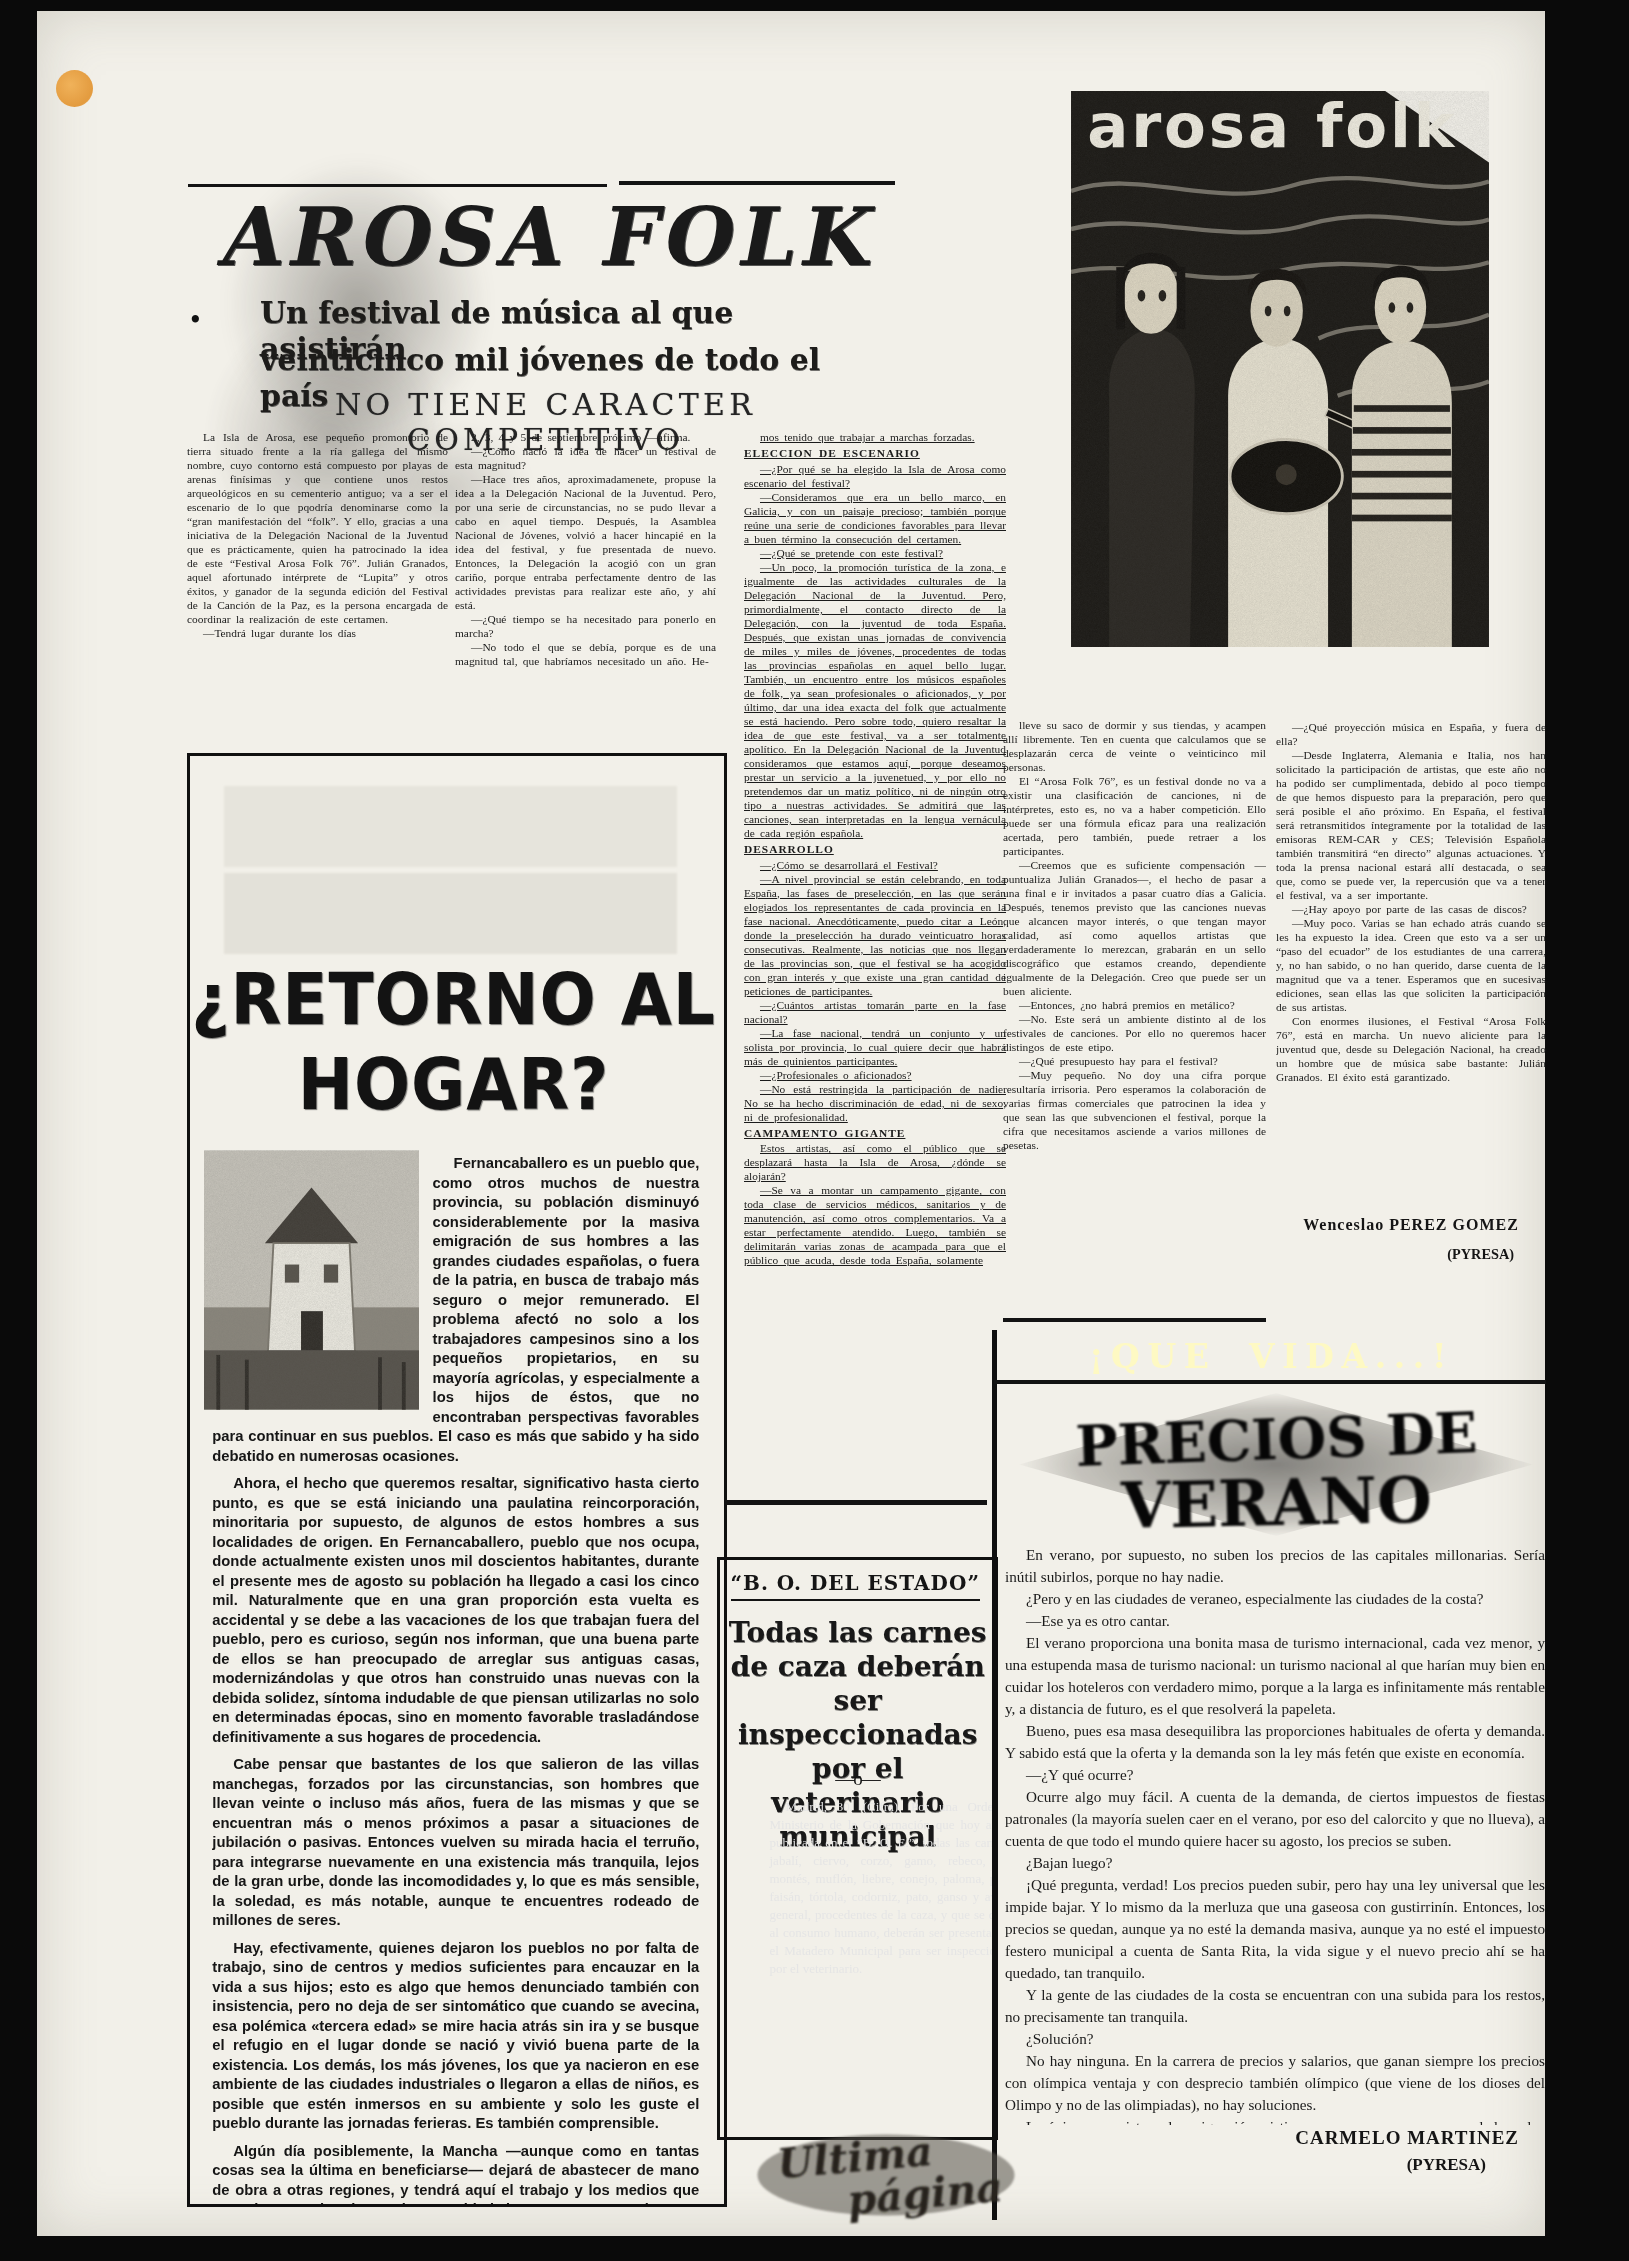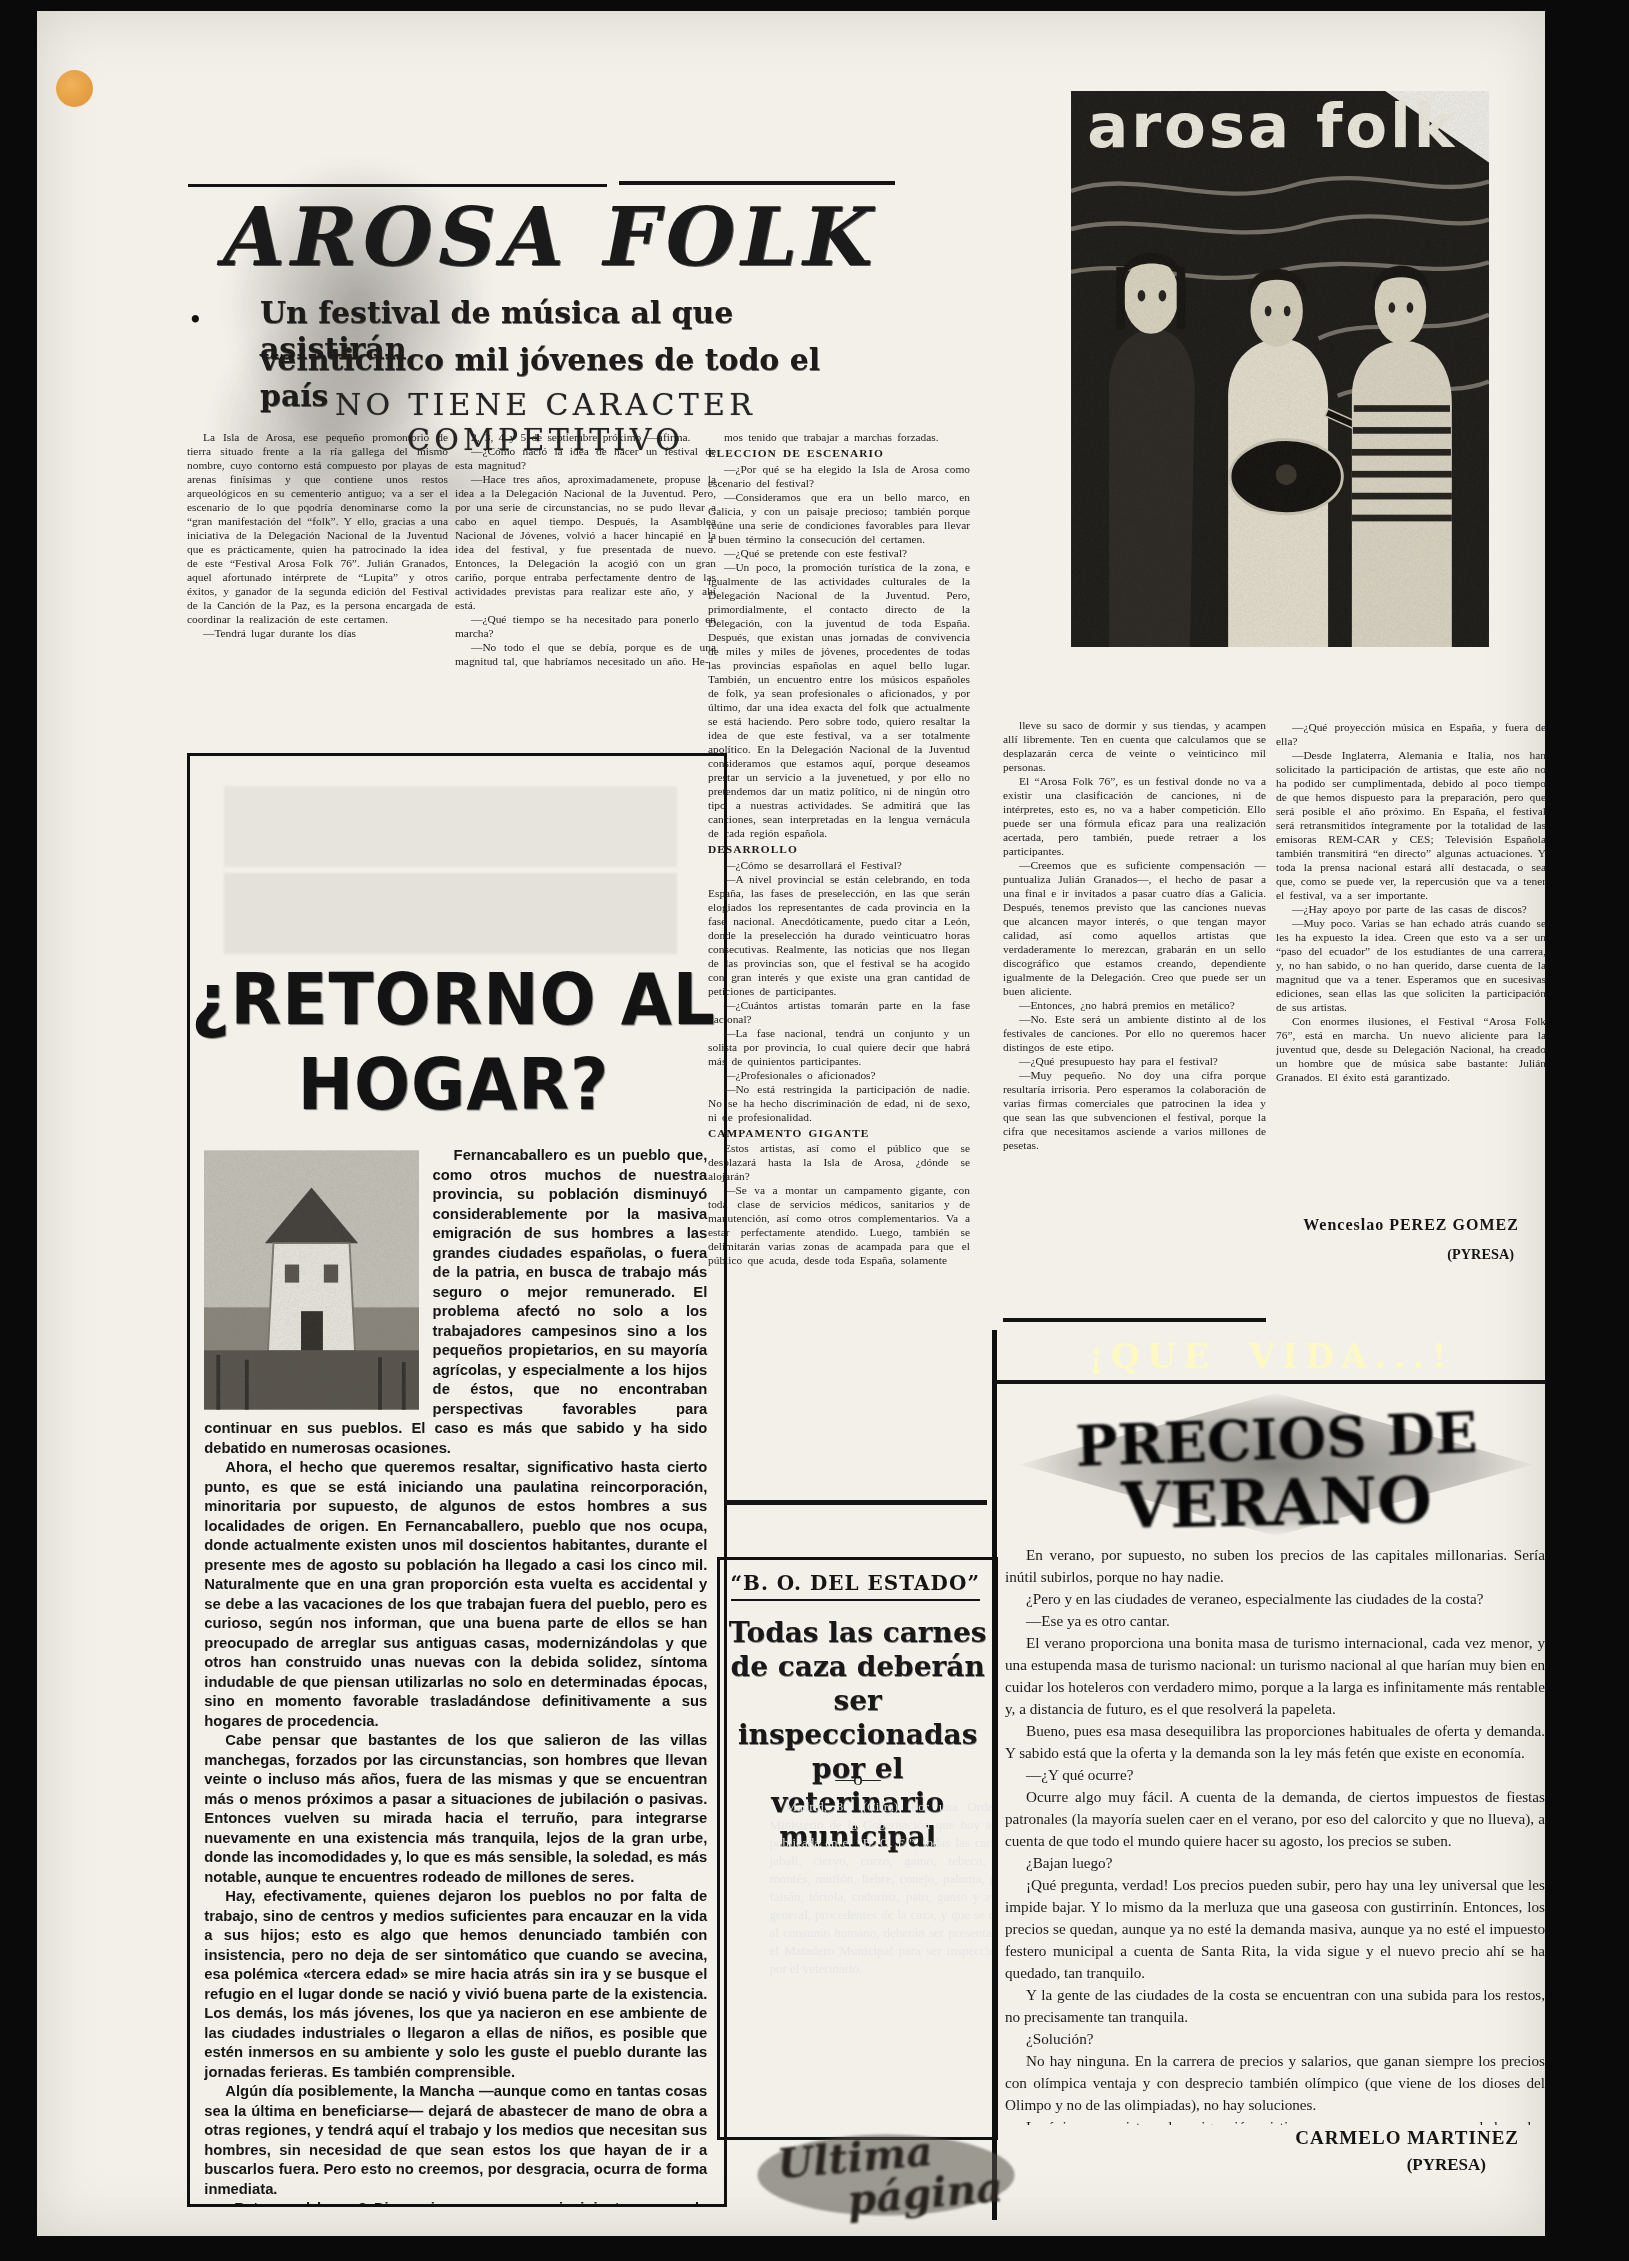--- a/index.html
+++ b/index.html
@@ -32,21 +32,21 @@
   
   .retorno-box{position:absolute;left:187px;top:753px;width:534px;height:1448px;border:3.3px solid #101010;
                overflow:hidden;}
   .ghost{position:absolute;left:34px;top:29.5px;width:453px;height:168px;background:
          linear-gradient(180deg,#dedbd2 0 48%,#f2f0e9 48% 52%,#d8d5cc 52% 100%);opacity:.55;filter:blur(1px);}
   .ret-title{position:absolute;left:0;width:527px;text-align:center;font-family:"DejaVu Sans",sans-serif;
              font-weight:bold;color:#131313;font-size:66px;letter-spacing:1px;transform:scaleY(1.08);
              text-shadow:1px 1px 1px rgba(20,20,20,.55);}
   .ret-body{position:absolute;left:14.3px;top:390px;width:503px;font-family:"Liberation Sans",sans-serif;
             font-weight:bold;font-size:14.8px;line-height:19.5px;text-align:justify;color:#161616;}
-  .ret-body .par{margin:0;text-indent:21px;}
+  .ret-body .par{margin:8px;text-indent:21px;}
   .retphoto{float:left;width:215px;height:260px;margin:3.8px 13.3px 5.7px 0;}
   
   .boe-box{position:absolute;left:717px;top:1557px;width:275px;height:577px;border:3.8px solid #101010;overflow:hidden;}
   .boe-kicker{position:absolute;left:10.5px;top:10.5px;font-family:"DejaVu Serif",serif;font-weight:bold;
               font-size:20px;letter-spacing:1px;border-bottom:2.4px solid #131313;padding-bottom:4.8px;}
   .boe-title{position:absolute;left:6.7px;top:56px;width:262px;text-align:center;font-family:"DejaVu Serif",serif;
              font-weight:bold;font-size:28px;line-height:34px;color:#181818;text-shadow:0.5px 0.5px 0.5px rgba(20,20,20,.5);}
   .boe-div{position:absolute;left:0;top:208px;width:275px;text-align:center;font-size:19px;letter-spacing:-1px;}
   .boe-body{position:absolute;left:9.5px;top:238px;width:256px;text-align:justify;font-size:13px;
             line-height:18px;color:#e5e5e5;margin-left:40px;}
@@ -91,21 +91,21 @@
       <p class="par">La Isla de Arosa, ese pequeño promontorio de tierra situado frente a la ría gallega del mismo nombre, cuyo contorno está compuesto por playas de arenas finísimas y que contiene unos restos arqueológicos en su cementerio antiguo; va a ser el escenario de lo que pqodría denominarse como la “gran manifestación del “folk”. Y ello, gracias a una iniciativa de la Delegación Nacional de la Juventud que es prácticamente, quien ha patrocinado la idea de este “Festival Arosa Folk 76”. Julián Granados, aquel afortunado intérprete de “Lupita” y otros éxitos, y ganador de la segunda edición del Festival de la Canción de la Paz, es la persona encargada de coordinar la realización de este certamen.</p>
       <p class="par">—Tendrá lugar durante los días</p>
     </div>
   <div class="bodycol" style="left:455px;top:430px;width:261px;height:310px;">
       <p class="par">2, 3, 4 y 5 de septiembre próximo —afirma.</p>
       <p class="par">—¿Cómo nació la idea de hacer un festival de esta magnitud?</p>
       <p class="par">—Hace tres años, aproximadamenete, propuse la idea a la Delegación Nacional de la Juventud. Pero, por una serie de circunstancias, no se pudo llevar a cabo en aquel tiempo. Después, la Asamblea Nacional de Jóvenes, volvió a hacer hincapié en la idea del festival, y fue presentada de nuevo. Entonces, la Delegación la acogió con un gran cariño, porque entraba perfectamente dentro de las actividades previstas para realizar este año, y ahí está.</p>
       <p class="par">—¿Qué tiempo se ha necesitado para ponerlo en marcha?</p>
       <p class="par">—No todo el que se debía, porque es de una magnitud tal, que habríamos necesitado un año. He-</p>
     </div>
-  <div class="bodycol" style="left:708px;top:430px;width:262px;height:1091px;">
+  <div class="bodycol" style="left:744px;top:430px;width:262px;height:1091px;text-decoration:underline;">
       <p class="par">mos tenido que trabajar a marchas forzadas.</p>
       <p class="par head">ELECCION DE ESCENARIO</p>
       <p class="par">—¿Por qué se ha elegido la Isla de Arosa como escenario del festival?</p>
       <p class="par">—Consideramos que era un bello marco, en Galicia, y con un paisaje precioso; también porque reúne una serie de condiciones favorables para llevar a buen término la consecución del certamen.</p>
       <p class="par">—¿Qué se pretende con este festival?</p>
       <p class="par">—Un poco, la promoción turística de la zona, e igualmente de las actividades culturales de la Delegación Nacional de la Juventud. Pero, primordialmente, el contacto directo de la Delegación, con la juventud de toda España. Después, que existan unas jornadas de convivencia de miles y miles de jóvenes, procedentes de todas las provincias españolas en aquel bello lugar. También, un encuentro entre los músicos españoles de folk, ya sean profesionales o aficionados, y por último, dar una idea exacta del folk que actualmente se está haciendo. Pero sobre todo, quiero resaltar la idea de que este festival, va a ser totalmente apolítico. En la Delegación Nacional de la Juventud consideramos que estamos aquí, porque deseamos prestar un servicio a la juvenetued, y por ello no pretendemos dar un matiz político, ni de ningún otro tipo a nuestras actividades. Se admitirá que las canciones, sean interpretadas en la lengua vernácula de cada región española.</p>
       <p class="par head">DESARROLLO</p>
       <p class="par">—¿Cómo se desarrollará el Festival?</p>
       <p class="par">—A nivel provincial se están celebrando, en toda España, las fases de preselección, en las que serán elogiados los representantes de cada provincia en la fase nacional. Anecdóticamente, puedo citar a León, donde la preselección ha durado veinticuatro horas consecutivas. Realmente, las noticias que nos llegan de las provincias son, que el festival se ha acogido con gran interés y que existe una gran cantidad de peticiones de participantes.</p>
       <p class="par">—¿Cuántos artistas tomarán parte en la fase nacional?</p>

